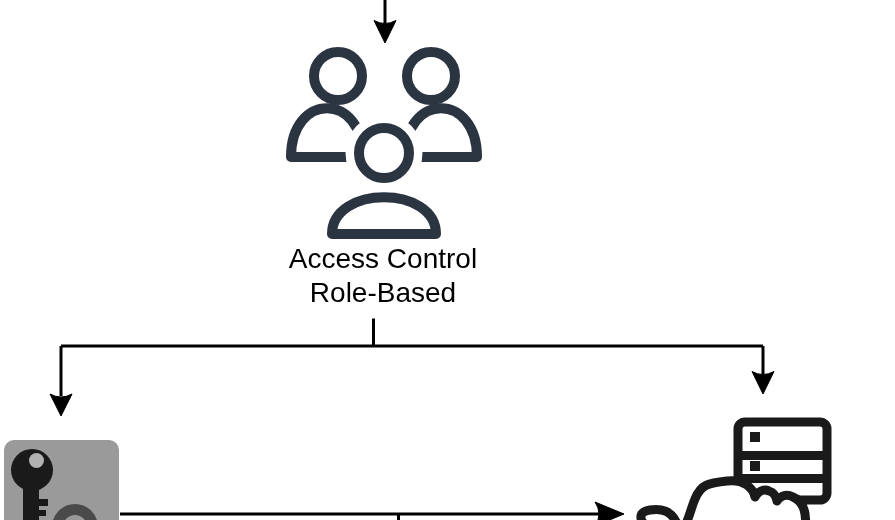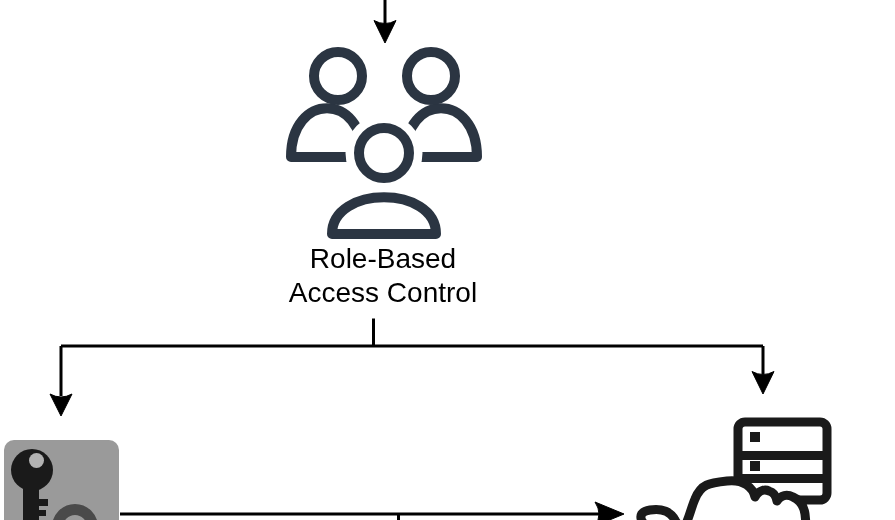--- a/index.html
+++ b/index.html
@@ -95,17 +95,17 @@
                C744 479 753 488 755 497
                C759 490 765 489 769 491
                C773 492 776 496 777 501
                C781 495 787 494 793 497
                C800 500 804 507 805 514
                L806 524 L700 535 Z" fill="#ffffff" stroke="var(--icon-stroke)" stroke-width="9" stroke-linejoin="round" stroke-linecap="round"></path>
     </g>
   </svg>
 
   <div class="rbac-label">
+    <div>Access Control</div>
     <div>Role-Based</div>
-    <div>Access Control</div>
   </div>
 
 </div>
 
 </body></html>

